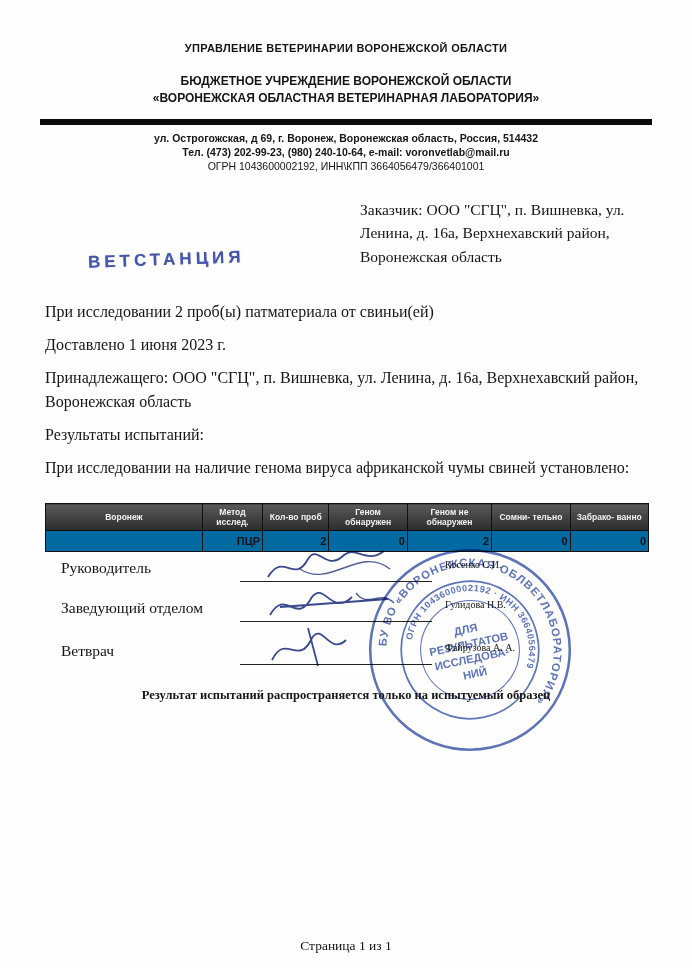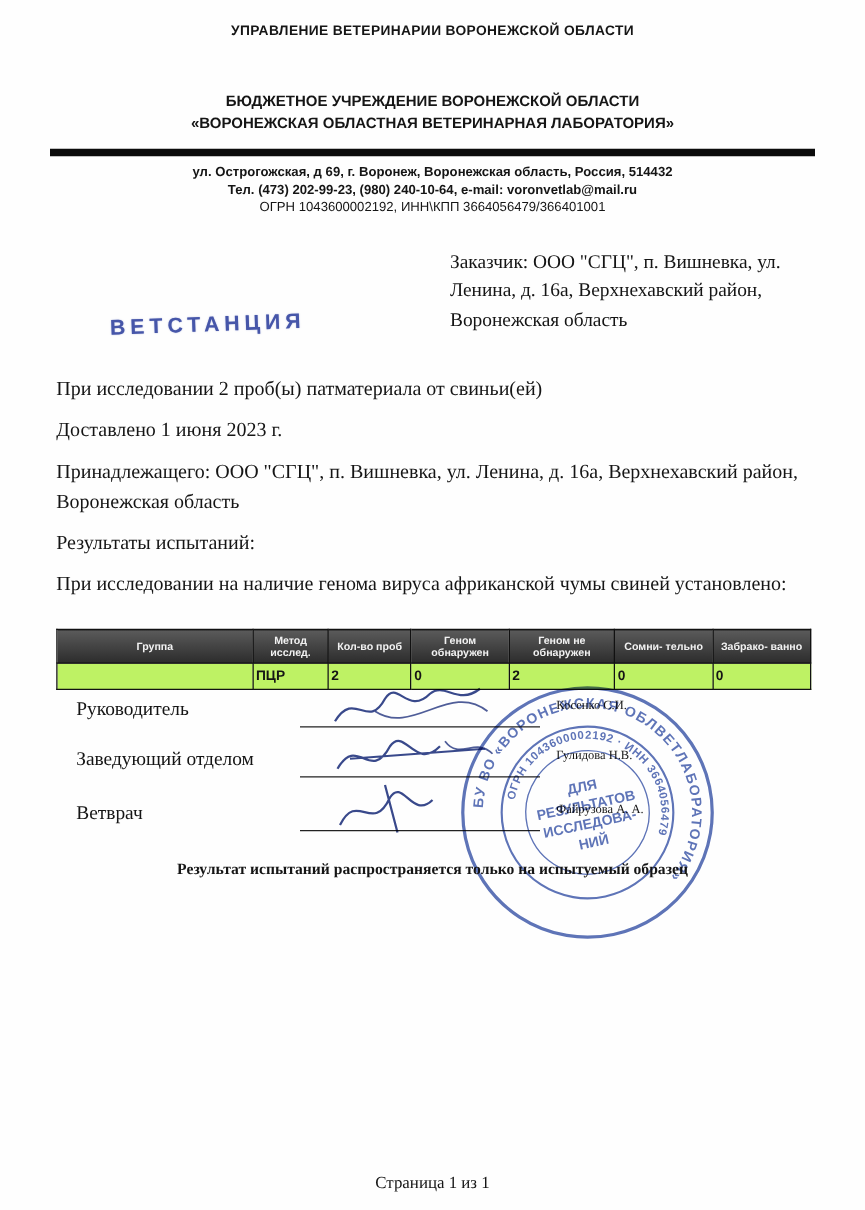--- a/index.html
+++ b/index.html
@@ -8,21 +8,21 @@
     width:692px; height:968px;
     font-family:"Liberation Serif", serif;
     color:#151515;
   }
   .page {
     position:relative; width:692px; height:968px;
     background:#fefefe; overflow:hidden;
   }
   .centered { position:absolute; left:0; width:100%; text-align:center; }
 
-  .dept-line   { top:19px;  font-family:"Liberation Sans",sans-serif; font-weight:bold; font-size:11px; letter-spacing:.3px; }
+  .dept-line   { top:42px;  font-family:"Liberation Sans",sans-serif; font-weight:bold; font-size:11px; letter-spacing:.3px; }
   .org-line1   { top:74px;  font-family:"Liberation Sans",sans-serif; font-weight:bold; font-size:12px; }
   .org-line2   { top:91px;  font-family:"Liberation Sans",sans-serif; font-weight:bold; font-size:12px; }
 
   .divider { position:absolute; left:40px; top:119px; width:612px; height:6px; background:#0b0b0b; }
 
   .addr1 { top:132px; font-family:"Liberation Sans",sans-serif; font-weight:bold; font-size:10.5px; }
   .addr2 { top:146px; font-family:"Liberation Sans",sans-serif; font-weight:bold; font-size:10.5px; }
   .addr3 { top:160px; font-family:"Liberation Sans",sans-serif; font-weight:normal; font-size:10.5px; }
 
   .result-block {
@@ -52,21 +52,21 @@
   table.results th {
     background:linear-gradient(#5a5a5a,#2c2c2c);
     color:#f2f2f2;
     font-family:"Liberation Sans",sans-serif;
     font-weight:bold; font-size:8.5px; line-height:1.2;
     padding:3px 2px; text-align:center; height:26px;
   }
   table.results td {
     font-family:"Liberation Sans",sans-serif;
     font-weight:bold; font-size:11px;
-    text-align:left; padding:3px 2px; height:21px; background:#bef264;
+    text-align:right; padding:3px 2px; height:21px; background:#0369a1;
   }
   .col-group{width:26%} .col-method{width:10%} .col-count{width:11%}
   .col-found{width:13%} .col-notfound{width:14%} .col-doubt{width:13%} .col-reject{width:13%}
 
   .sig-row { position:absolute; left:45px; width:604px; height:34px; }
   .sig-row-1 { top:555px; } .sig-row-2 { top:595px; } .sig-row-3 { top:638px; }
   .sig-role { position:absolute; left:16px; top:4px; font-size:15.5px; }
   .sig-line { position:absolute; left:195px; top:26px; width:192px; border-bottom:1.5px solid #222; }
   .sig-name { position:absolute; left:400px; top:4px; font-size:10px; }
   .sig-ink  { position:absolute; left:215px; top:-12px; mix-blend-mode:multiply; }
@@ -108,21 +108,21 @@
     <p>Доставлено 1 июня 2023 г.</p>
     <p>Принадлежащего: ООО "СГЦ", п. Вишневка, ул. Ленина, д. 16а, Верхнехавский район, Воронежская область</p>
     <p>Результаты испытаний:</p>
     <p>При исследовании на наличие генома вируса африканской чумы свиней установлено:</p>
   </div>
 
   <div class="table-wrap">
     <table class="results">
       <thead>
         <tr>
-          <th class="col-group">Группа</th>
+          <th class="col-group">Воронеж</th>
           <th class="col-method">Метод исслед.</th>
           <th class="col-count">Кол-во проб</th>
           <th class="col-found">Геном обнаружен</th>
           <th class="col-notfound">Геном не обнаружен</th>
           <th class="col-doubt">Сомни- тельно</th>
           <th class="col-reject">Забрако- ванно</th>
         </tr>
       </thead>
       <tbody>
         <tr>

